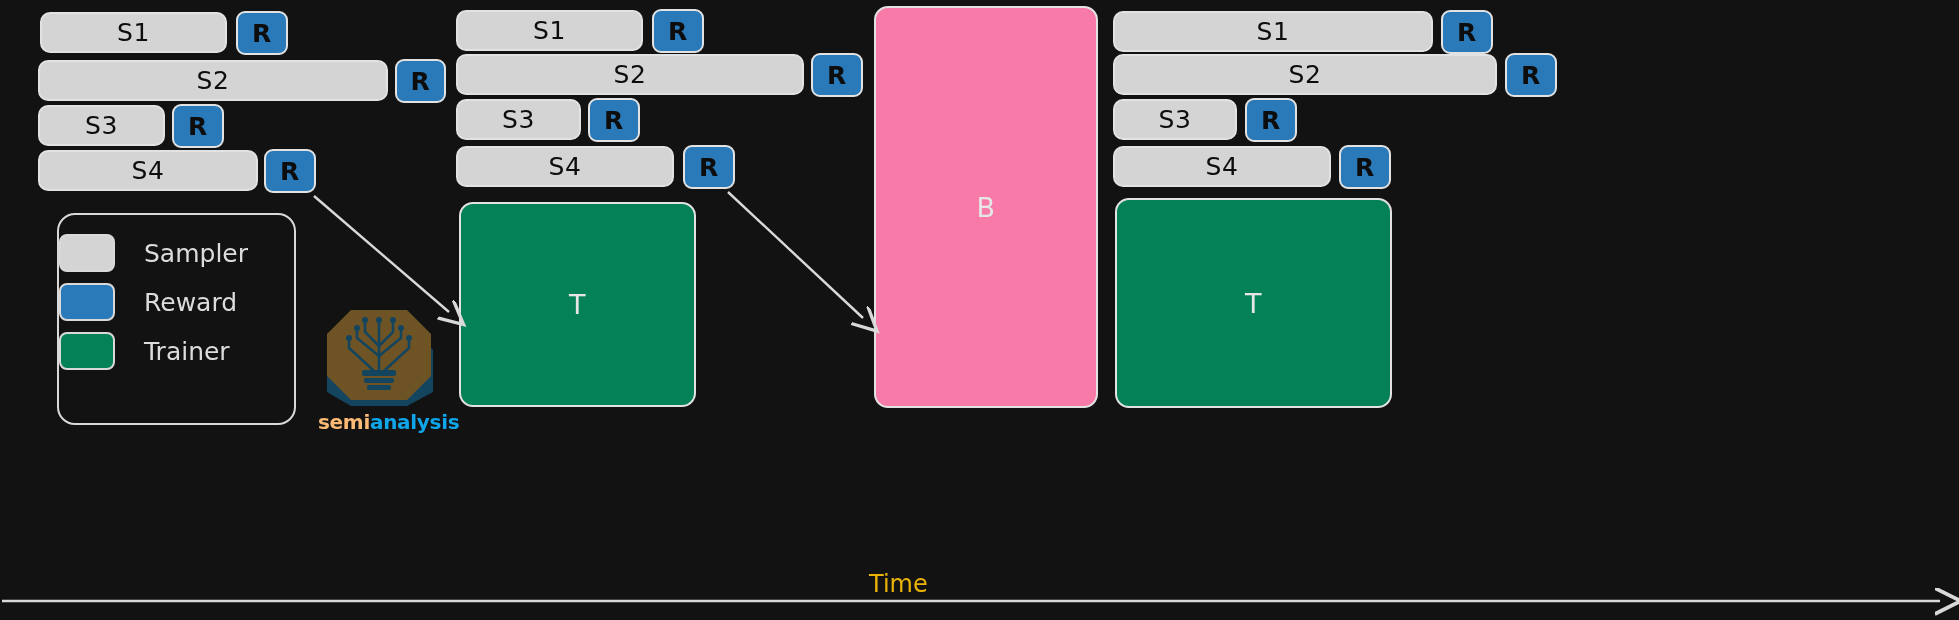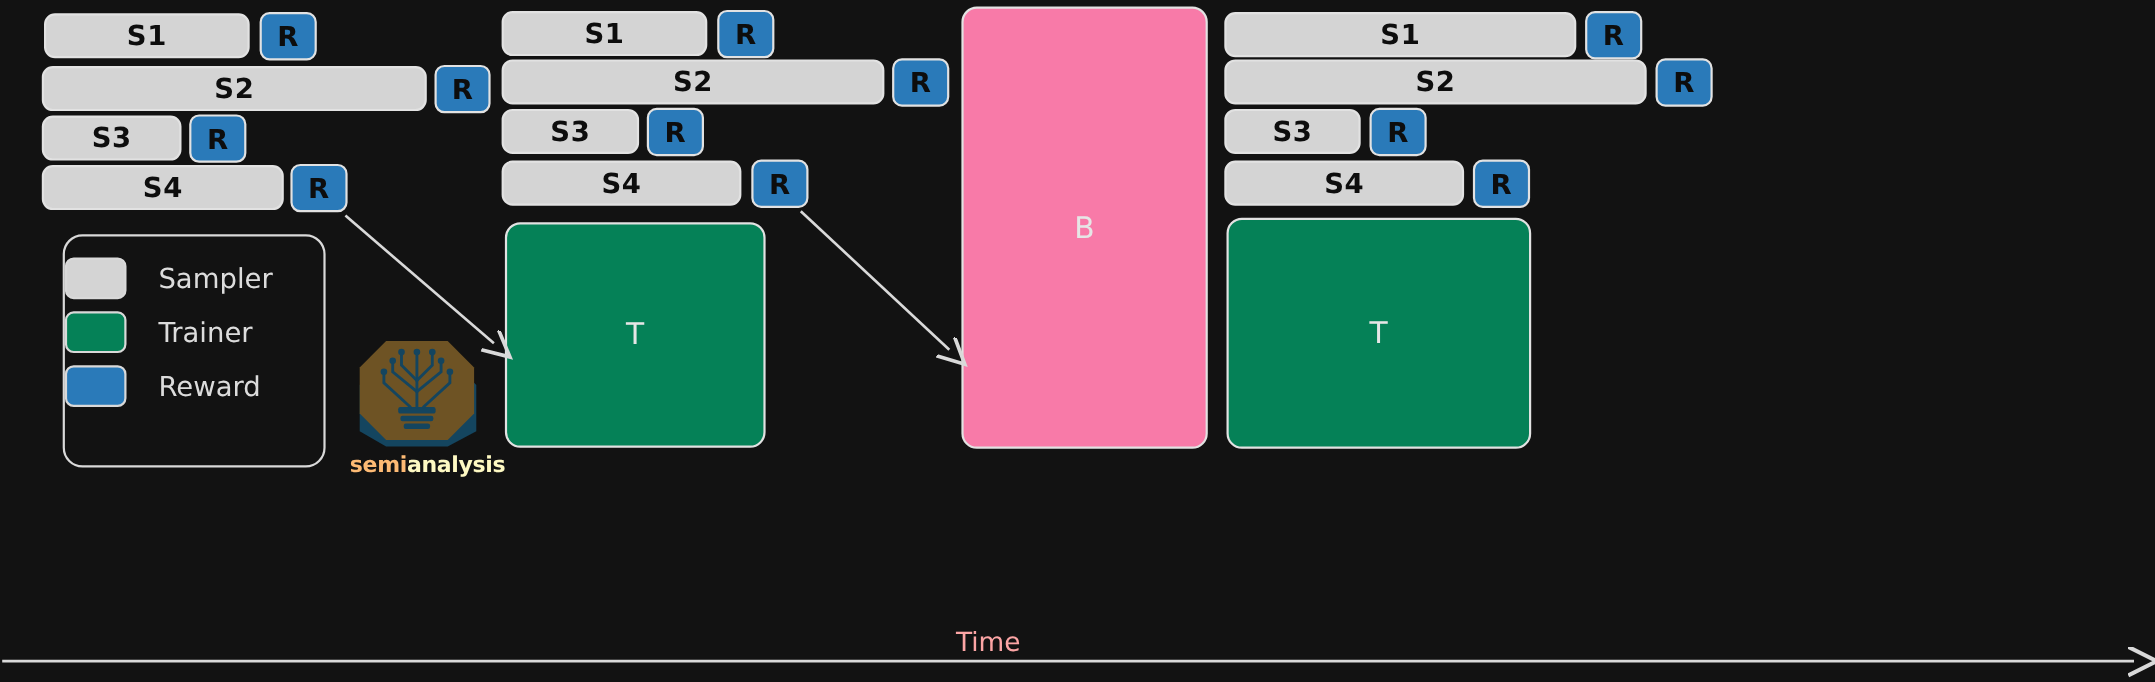--- a/index.html
+++ b/index.html
@@ -31,21 +31,21 @@
     font-family: "DejaVu Sans", sans-serif;
     letter-spacing: 0.5px;
     user-select: none;
   }
 
   .sampler {
     background: #d4d4d4;
     color: #0d0d0d;
     border-color: #e2e2e2;
     font-size: 25px;
-    font-weight: 700;
+    font-weight: 400;
     text-align: right;
   }
   .reward {
     background: #2a7ab9;
     color: #0d0d0d;
     border-color: #e2e2e2;
     font-size: 25px;
     font-weight: 600;
     border-radius: 9px;
   }
@@ -115,36 +115,36 @@
     left: 0;
     top: 104px;
     width: 122px;
     text-align: center;
     font-size: 20px;
     font-weight: 700;
     font-family: "DejaVu Sans", sans-serif;
     letter-spacing: -0.3px;
   }
   .wm-semi { color: #fdba74; }
-  .wm-analysis { color: #fef9c3; }
+  .wm-analysis { color: #0ea5e9; }
 
   
   svg.overlay {
     position: absolute;
     left: 0;
     top: 0;
     width: 1959px;
     height: 620px;
     pointer-events: none;
   }
   #time-label {
     position: absolute;
     left: 869px;
     top: 570px;
-    color: #fca5a5;
+    color: #eab308;
     font-size: 24px;
     font-family: "DejaVu Sans", sans-serif;
   }
 </style>
 </head>
 <body>
 
 <div id="canvas">
 
   <div class="blk sampler" style="left:40px;  top:12px;  width:187px; height:41px;">S1</div>
@@ -188,26 +188,26 @@
   <div class="blk reward" style="left:1339px; top:145px; width:52px; height:44px;">R</div>
 
   <div class="blk trainer" style="left:1115px; top:198px; width:277px; height:210px;">T</div>
 
   <div id="legend">
     <div class="legend-row">
       <span class="legend-swatch" style="background:#d4d4d4;"></span>
       <span class="legend-label">Sampler</span>
     </div>
     <div class="legend-row">
+      <span class="legend-swatch" style="background:#2a7ab9;"></span>
+      <span class="legend-label">Reward</span>
+    </div>
+    <div class="legend-row">
       <span class="legend-swatch" style="background:#058157;"></span>
       <span class="legend-label">Trainer</span>
-    </div>
-    <div class="legend-row">
-      <span class="legend-swatch" style="background:#2a7ab9;"></span>
-      <span class="legend-label">Reward</span>
     </div>
   </div>
 
   <div id="watermark">
     <svg width="122" height="104" viewBox="0 0 122 104">
 
       <polygon points="33,18 89,18 115,44 115,86 89,100 33,100 9,86 9,44" fill="#14455f"></polygon>
 
       <polygon points="33,4 89,4 113,28 113,70 89,94 33,94 9,70 9,28" fill="#6e5324"></polygon>
 

